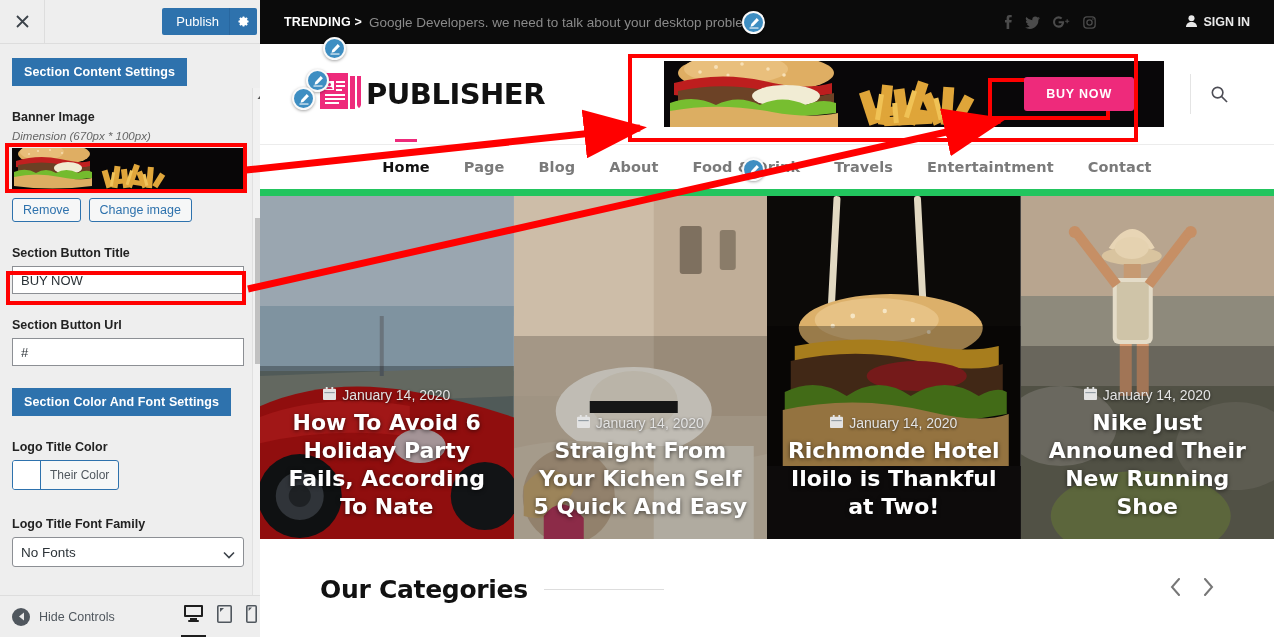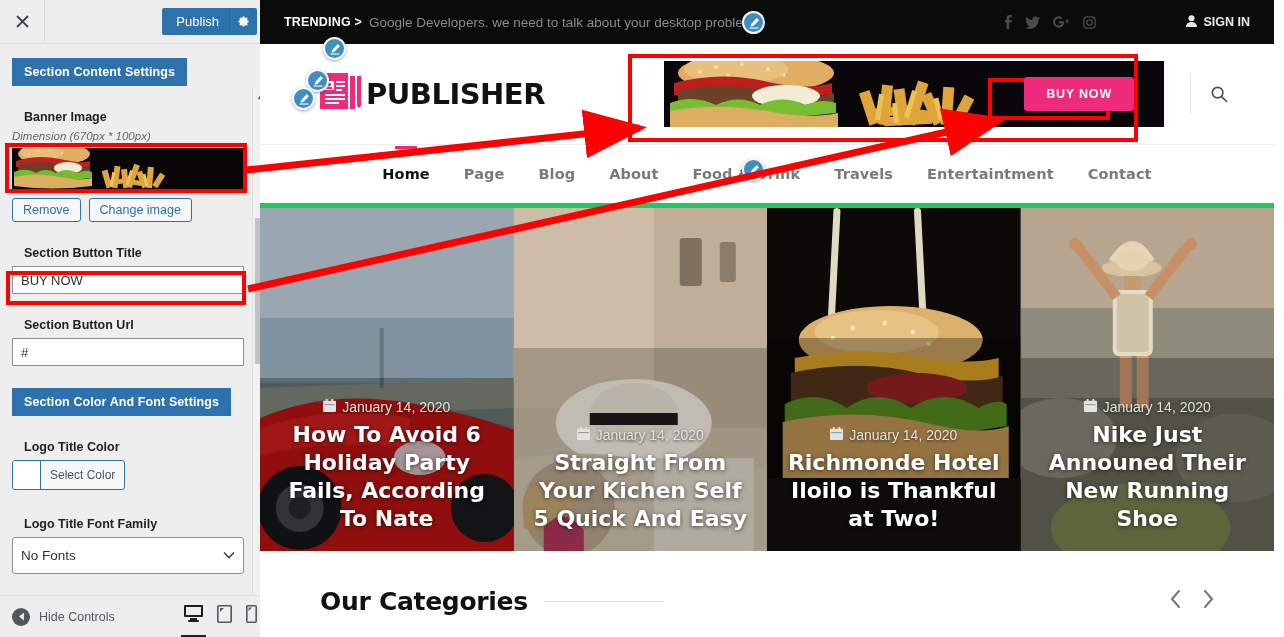--- a/index.html
+++ b/index.html
@@ -42,21 +42,21 @@
     flex:1 1 auto; position:relative; overflow:hidden;
     padding:14px 12px 0 12px;
   }
   .sec-btn {
     display:inline-block; background:#2e72ad; color:#fff;
     font-size:12.5px; font-weight:bold; padding:7px 12px; border:none;
     cursor:pointer; letter-spacing:.1px;
     font-family:"Liberation Sans", sans-serif;
   }
   .field-label {
-    font-size:12.5px; font-weight:bold; color:#222; margin:24px 0 6px 12px;
+    font-size:12.5px; font-weight:bold; color:#222; margin:24px 0 6px 0;
   }
   .field-hint {
     font-size:11.5px; font-style:italic; color:#666; margin:0 0 6px 0;
   }
   .thumb {
     width:232px; height:41px; background:#0a0a0a; overflow:hidden; position:relative;
   }
   .btn-row { display:flex; gap:8px; margin-top:9px; }
   .wp-btn {
     background:#f6f7f7; border:1px solid #2e72ad; color:#2e72ad;
@@ -69,21 +69,21 @@
     font-family:"Liberation Sans", sans-serif;
   }
   .color-ctl {
     display:inline-flex; border:1px solid #2e72ad; border-radius:3px;
     overflow:hidden; height:30px; cursor:pointer; background:#f6f7f7;
   }
   .color-swatch { width:28px; background:#fff; border-right:1px solid #2e72ad; }
   .color-label { font-size:12px; color:#50575e; padding:0 9px; line-height:28px; }
   .sel-wrap { position:relative; width:232px; }
   .sel {
-    width:232px; height:37px; border:1px solid #8c8f94; background:#fff;
+    width:232px; height:30px; border:1px solid #8c8f94; background:#fff;
     font-size:13.5px; color:#2c3338; padding:0 8px; border-radius:3px;
     appearance:none; -webkit-appearance:none; cursor:pointer;
     font-family:"Liberation Sans", sans-serif;
   }
   .sel-arrow { position:absolute; right:9px; top:8px; pointer-events:none; }
 
   
   .sb-scroll {
     position:absolute; right:0; top:44px; width:17px; height:550px;
     background:#f1f1f1; border-left:1px solid #e0e0e0;
@@ -152,21 +152,21 @@
     font-size:12.5px; font-weight:bold; letter-spacing:.8px;
     padding:10px 22px; border-radius:3px; cursor:pointer; z-index:3;
     font-family:"Liberation Sans", sans-serif;
   }
   .search-sep {
     width:1px; height:40px; background:#e4e4e4; margin-right:20px;
   }
   .search-ic { color:#555; cursor:pointer; display:flex; }
 
   .navbar {
-    height:64px; border-top:1px solid #ececec; border-bottom:5px solid #22c55e;
+    height:52px; border-top:1px solid #ececec; border-bottom:7px solid #22c55e;
     display:flex; align-items:center; justify-content:center; gap:0;
     background:#fff; position:relative;
   }
   .navitem {
     font-size:14.5px; color:#7a7a7a; font-weight:bold; padding:0 17px;
     cursor:pointer; position:relative; letter-spacing:.1px;
     font-family:"DejaVu Sans", sans-serif;
   }
   .navitem.active { color:#111; }
   .navitem.active::before {
@@ -289,21 +289,21 @@
       <div class="field-label">Section Button Url</div>
       <input class="txt-input" value="#" style="">
 
       <div style="margin-top:22px;">
         <button class="sec-btn">Section Color And Font Settings</button>
       </div>
 
       <div class="field-label">Logo Title Color</div>
       <div class="color-ctl">
         <div class="color-swatch"></div>
-        <div class="color-label">Select Color</div>
+        <div class="color-label">Their Color</div>
       </div>
 
       <div class="field-label">Logo Title Font Family</div>
       <div class="sel-wrap">
         <select class="sel">
           <option>No Fonts</option>
         </select>
         <span class="sel-arrow">
           <svg width="12" height="8" viewBox="0 0 12 8">
               <path d="M1 1.5 L6 6.5 L11 1.5" stroke="#3c434a" stroke-width="1.6" fill="none"></path>

